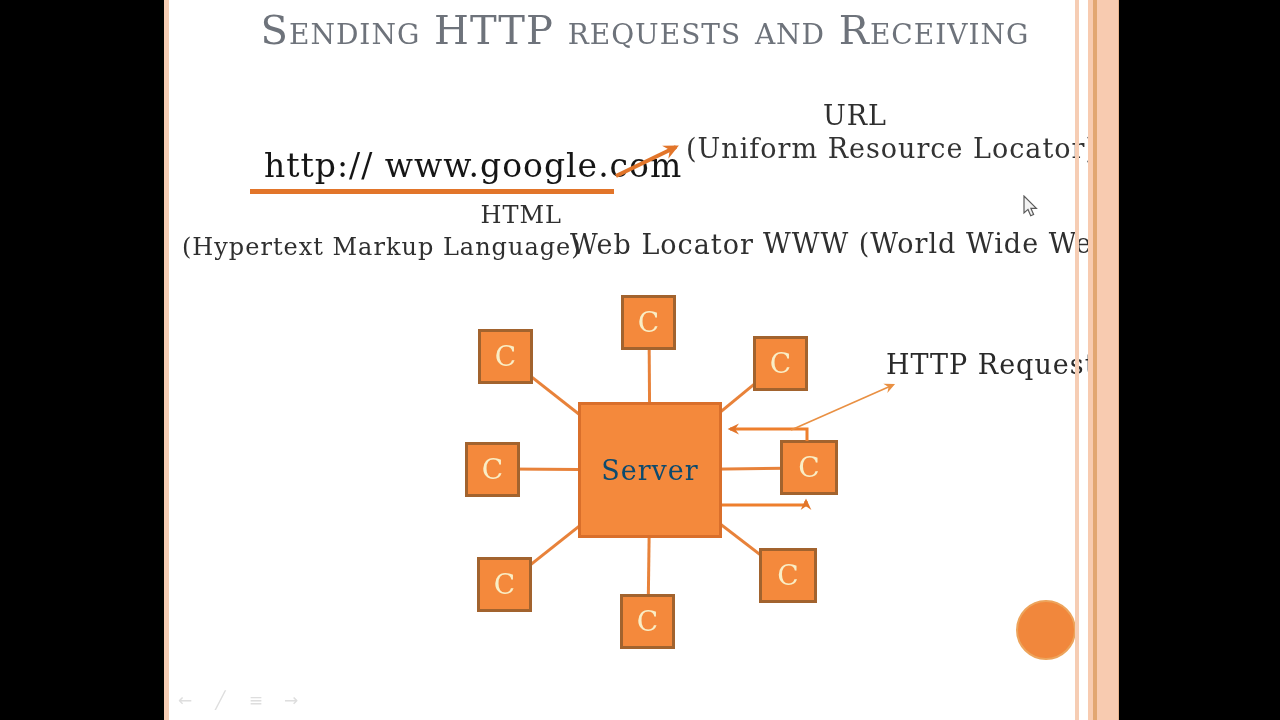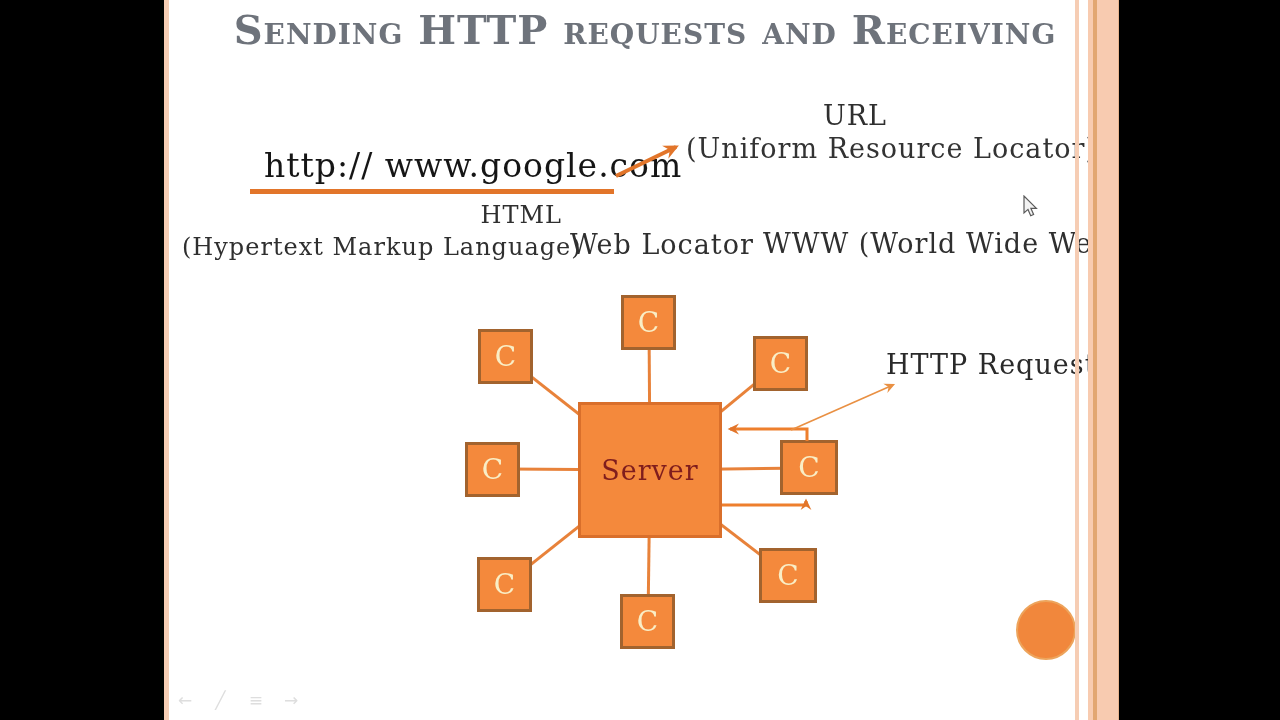--- a/index.html
+++ b/index.html
@@ -12,36 +12,36 @@
   .slide-bg{position:absolute;left:164px;top:0;width:924px;height:720px;background:#ffffff;z-index:0;}
   .stripe-left{position:absolute;left:164px;top:0;width:5px;height:720px;background:#f6cdb4;z-index:6;}
   .stripe-inner{position:absolute;left:1075px;top:0;width:4px;height:720px;background:#f6cdb4;z-index:6;}
   .stripe-band{position:absolute;left:1088px;top:0;width:30px;height:720px;background:#f8cbb0;z-index:6;border-right:1px solid #e7b28b;}
   .stripe-band .band-line{position:absolute;left:5px;top:0;width:4px;height:720px;background:#e2a671;}
   
   .txt{position:absolute;color:#2f2f2f;letter-spacing:1px;white-space:nowrap;z-index:3;}
   .page-title{
     left:185px;top:8px;width:920px;text-align:center;
     font-variant:small-caps;font-size:40px;line-height:44px;
-    color:#6e737b;letter-spacing:1px;font-weight:bold;
+    color:#6e737b;letter-spacing:1px;
   }
   .url-abbr{left:790px;top:100px;width:130px;text-align:center;font-size:27px;}
   .url-full{left:686px;top:133px;font-size:27px;color:#333333;}
   .address{left:264px;top:146px;font-size:33px;color:#151515;letter-spacing:1px;}
   .address-underline{position:absolute;left:250px;top:189px;width:364px;height:5px;background:#e2752a;z-index:3;}
   .html-block{left:182px;top:199px;width:380px;text-align:right;font-size:24px;line-height:32px;}
   .web-browser{left:570px;top:229px;font-size:27px;}
   .www{left:763px;top:228px;font-size:27px;}
   .http-request{left:886px;top:349px;font-size:27px;color:#2a2a2a;}
   
   .server-box{
     position:absolute;left:578px;top:402px;width:138px;height:130px;
     background:#f4893c;border:3px solid #d96f2b;z-index:2;
     display:flex;align-items:center;justify-content:center;
-    color:#7f1d1d;font-size:27px;letter-spacing:1px;
+    color:#0c4a6e;font-size:27px;letter-spacing:1px;
   }
   .client-box{
     position:absolute;width:49px;height:49px;
     background:#f4893c;border:3px solid #a2632e;z-index:2;
     display:flex;align-items:center;justify-content:center;
     color:#f9eec6;font-size:28px;
   }
   .c1{left:621px;top:295px;}
   .c2{left:478px;top:329px;}
   .c3{left:753px;top:336px;}

